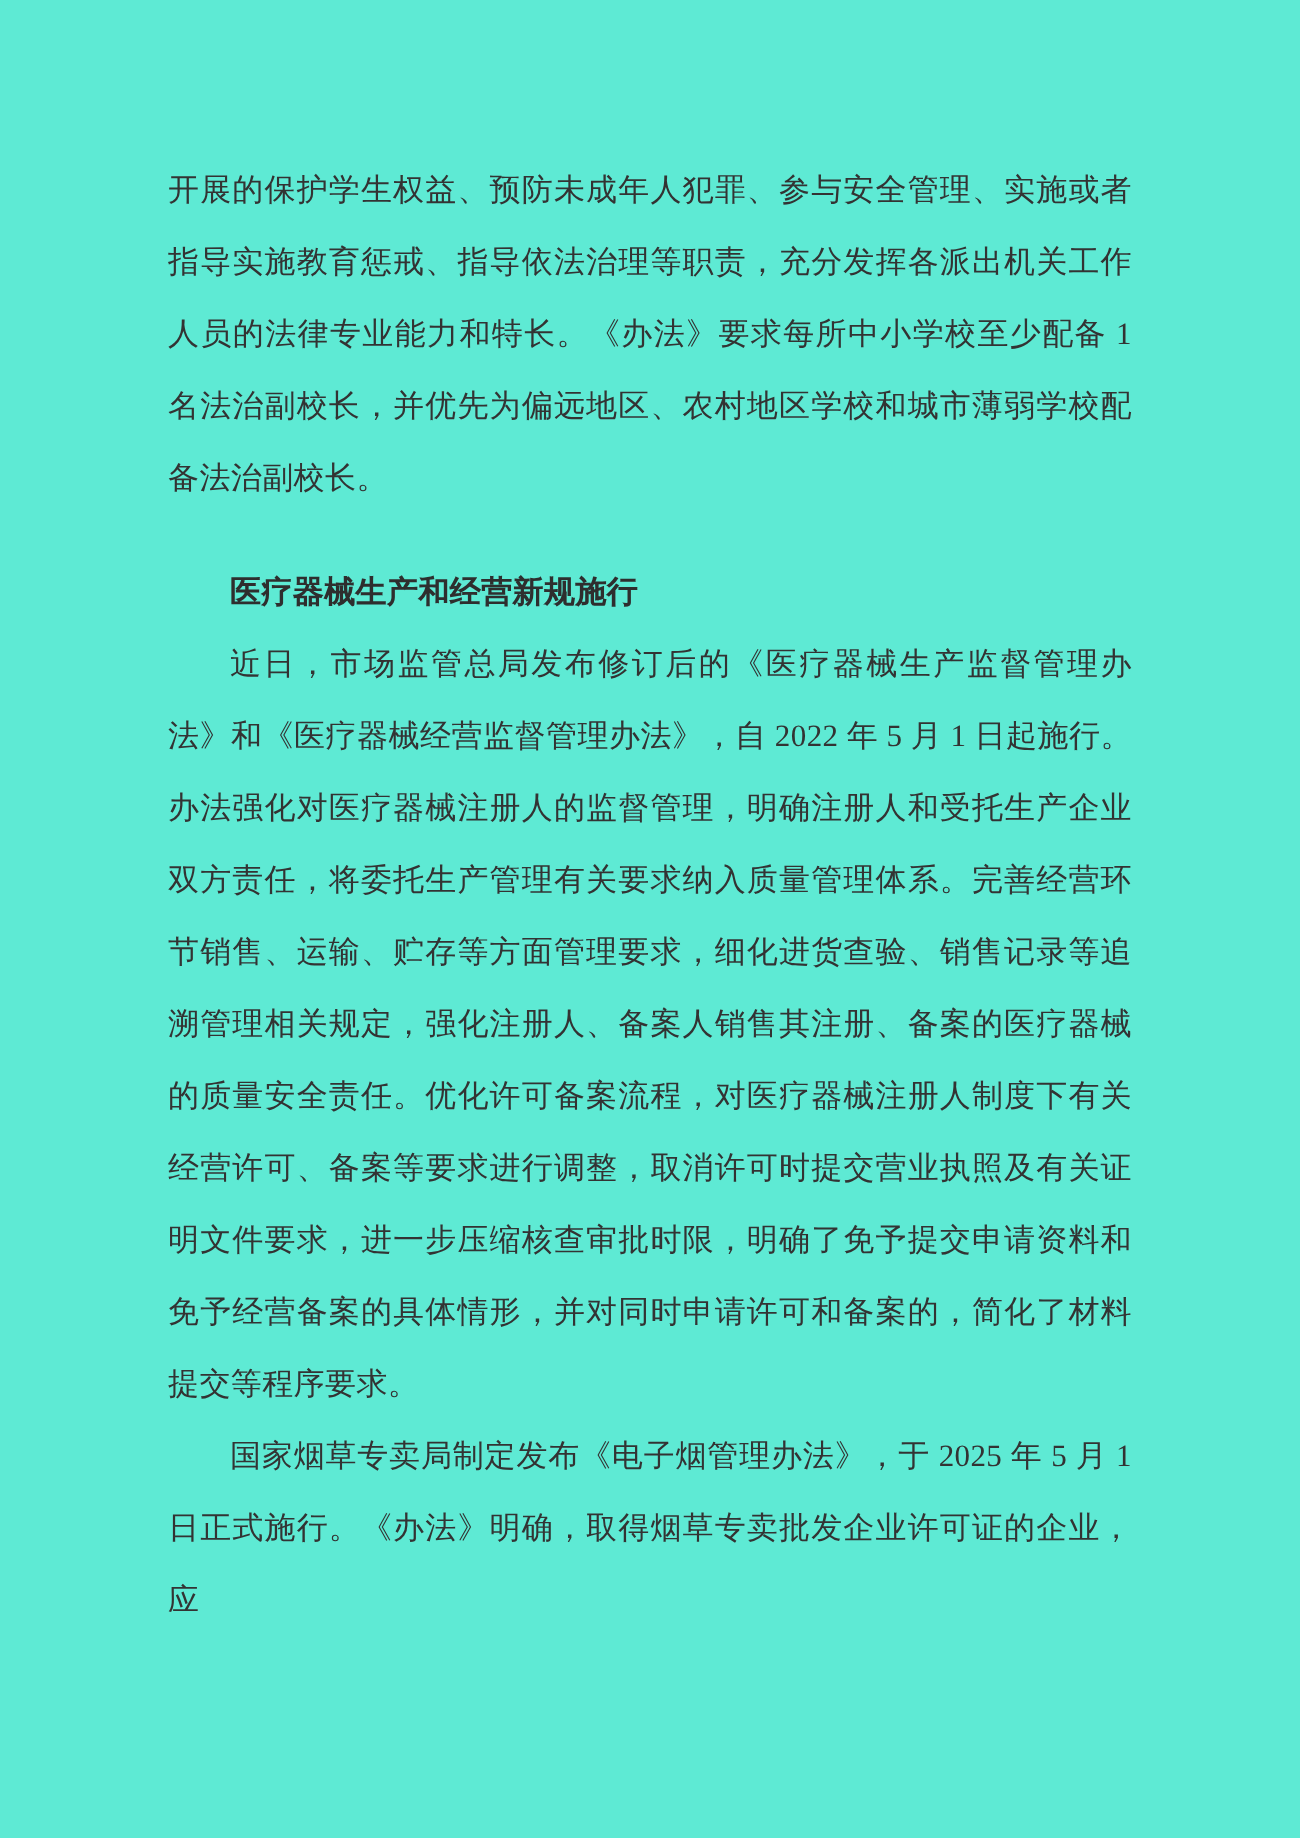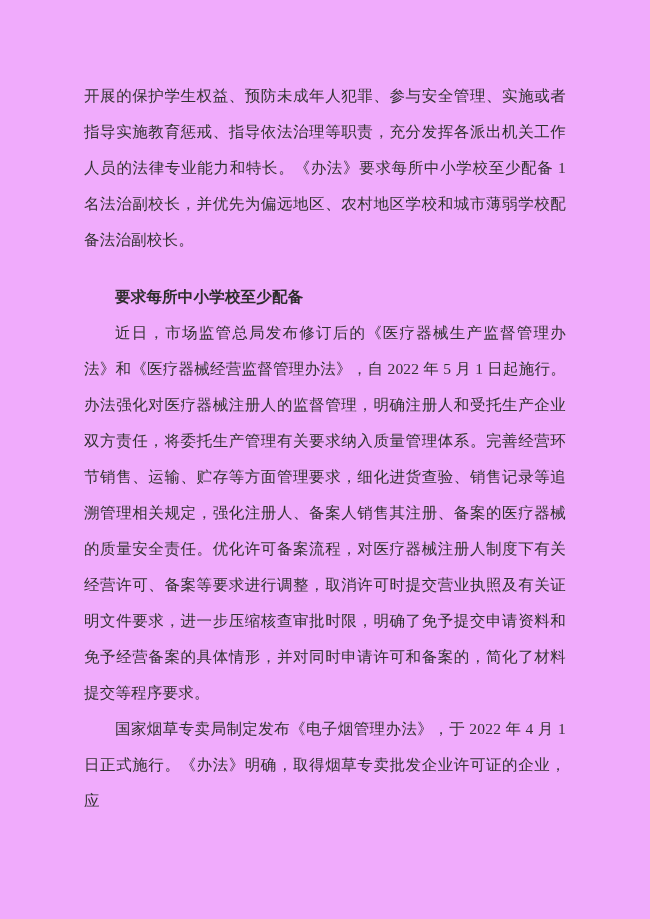--- a/index.html
+++ b/index.html
@@ -4,21 +4,21 @@
 <style>
   html, body {
     margin: 0;
     padding: 0;
     background: #ffffff;
   }
   .page {
     position: relative;
     width: 650px;
     height: 919px;
-    background: #f0abfc;
+    background: #5eead4;
     box-sizing: border-box;
     padding: 78px 84px 0 84px;
     overflow: hidden;
     font-family: "Liberation Serif", "DejaVu Serif", serif;
     color: #333333;
   }
   .doc-text {
     font-size: 15.5px;
     line-height: 36px;
     letter-spacing: 0.2px;
@@ -41,19 +41,19 @@
     text-indent: 2em;
     color: #2e2e2e;
   }
 </style>
 </head>
 <body>
 
 <div class="page doc-text">
   <p class="body-para no-indent">开展的保护学生权益、预防未成年人犯罪、参与安全管理、实施或者指导实施教育惩戒、指导依法治理等职责，充分发挥各派出机关工作人员的法律专业能力和特长。《办法》要求每所中小学校至少配备 1 名法治副校长，并优先为偏远地区、农村地区学校和城市薄弱学校配备法治副校长。</p>
 
-  <h2 class="section-heading">要求每所中小学校至少配备</h2>
+  <h2 class="section-heading">医疗器械生产和经营新规施行</h2>
 
   <p class="body-para">近日，市场监管总局发布修订后的《医疗器械生产监督管理办法》和《医疗器械经营监督管理办法》，自 2022 年 5 月 1 日起施行。办法强化对医疗器械注册人的监督管理，明确注册人和受托生产企业双方责任，将委托生产管理有关要求纳入质量管理体系。完善经营环节销售、运输、贮存等方面管理要求，细化进货查验、销售记录等追溯管理相关规定，强化注册人、备案人销售其注册、备案的医疗器械的质量安全责任。优化许可备案流程，对医疗器械注册人制度下有关经营许可、备案等要求进行调整，取消许可时提交营业执照及有关证明文件要求，进一步压缩核查审批时限，明确了免予提交申请资料和免予经营备案的具体情形，并对同时申请许可和备案的，简化了材料提交等程序要求。</p>
 
 
-  <p class="body-para">国家烟草专卖局制定发布《电子烟管理办法》，于 2022 年 4 月 1 日正式施行。《办法》明确，取得烟草专卖批发企业许可证的企业，应</p>
+  <p class="body-para">国家烟草专卖局制定发布《电子烟管理办法》，于 2025 年 5 月 1 日正式施行。《办法》明确，取得烟草专卖批发企业许可证的企业，应</p>
 </div>
 
 </body></html>

